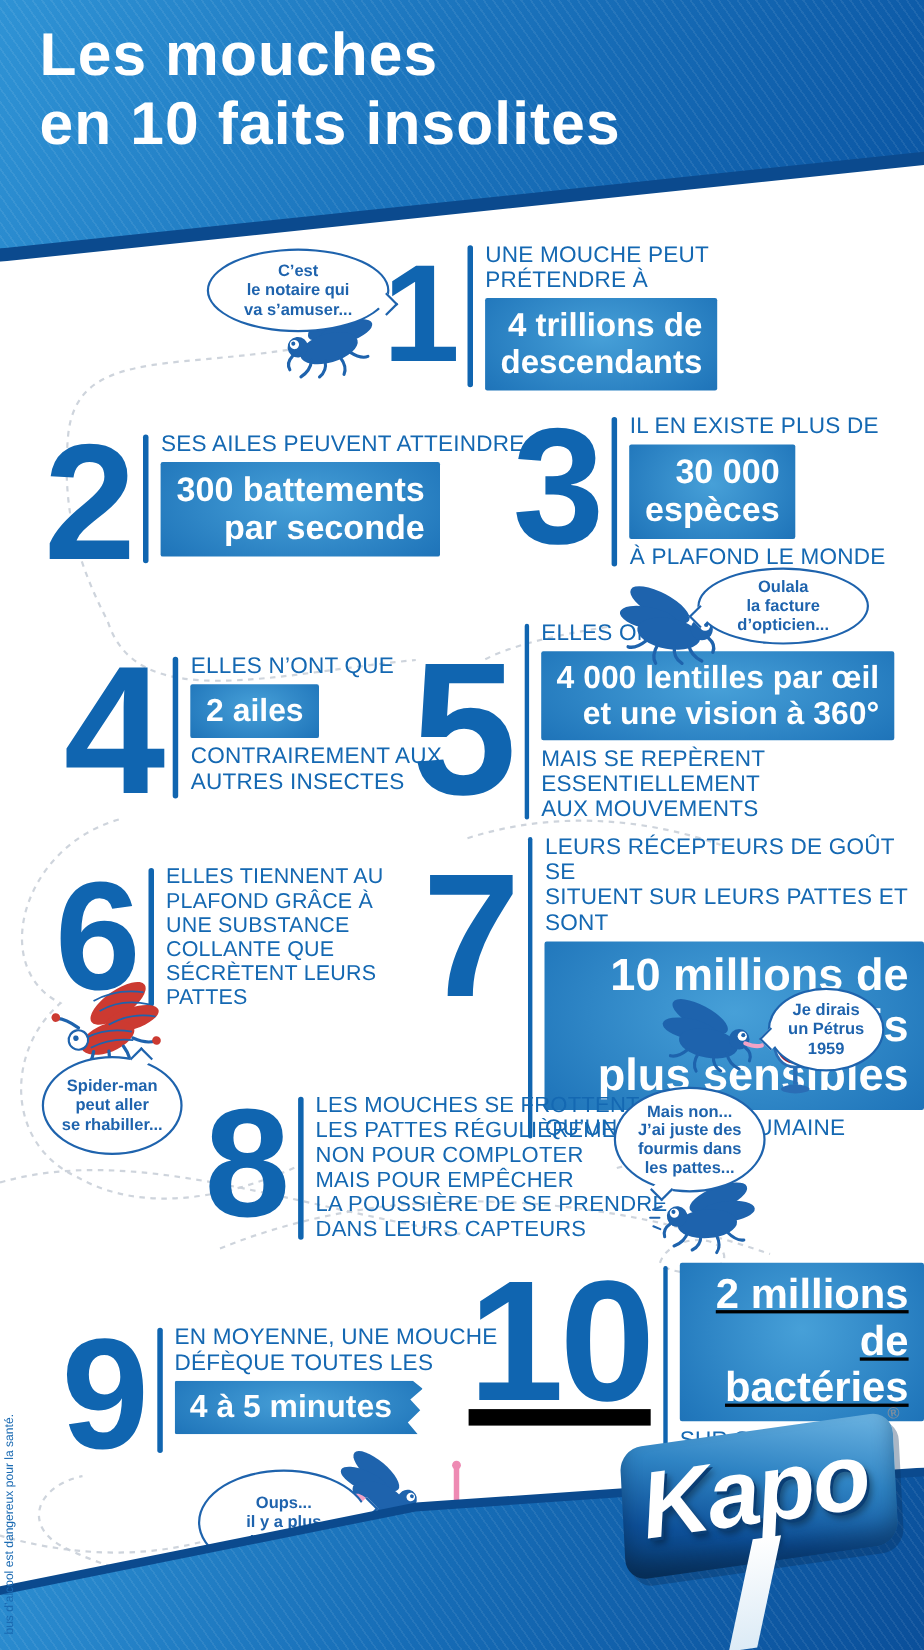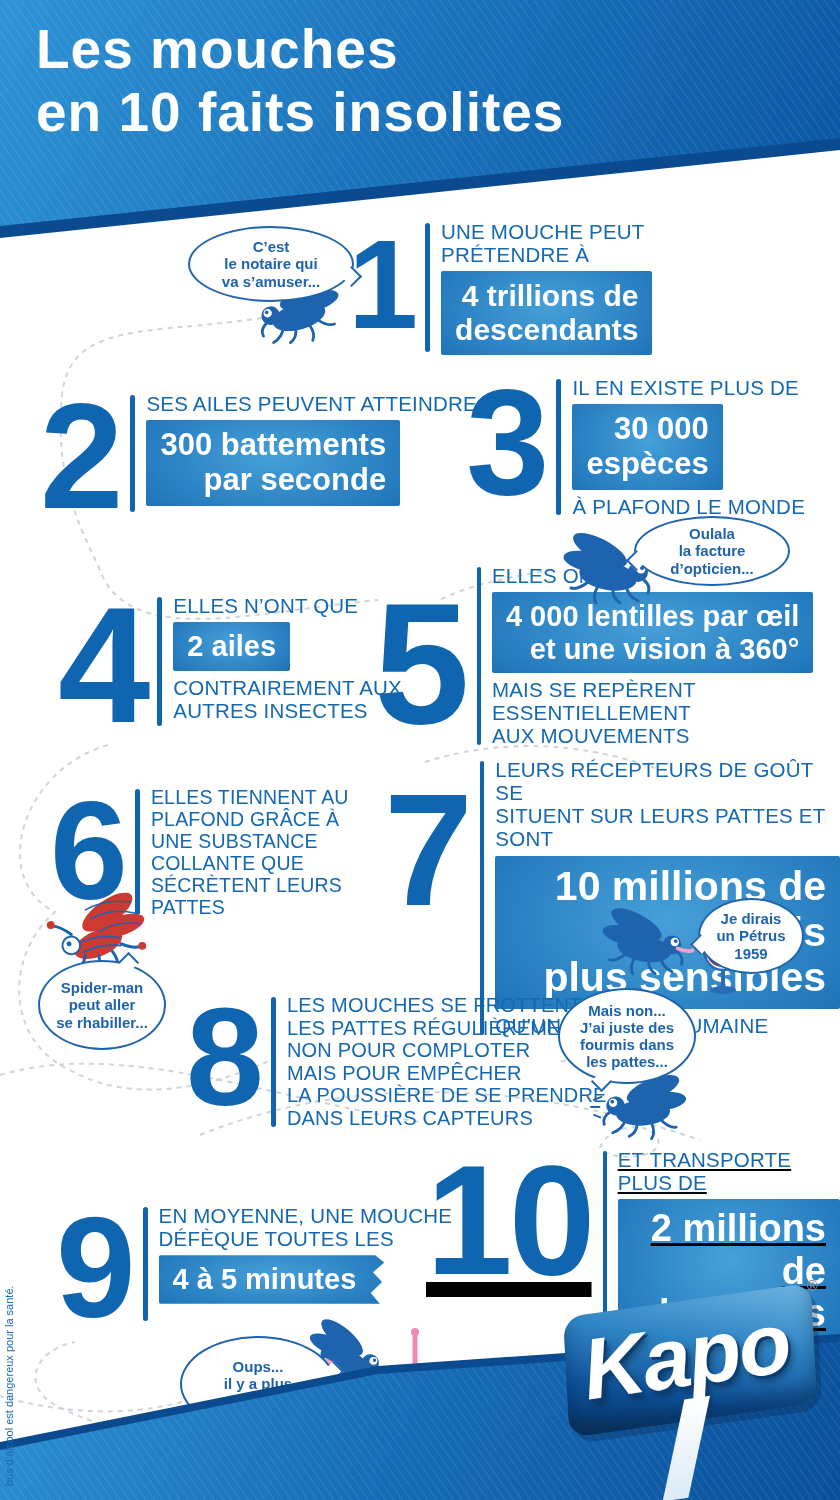--- a/index.html
+++ b/index.html
@@ -233,21 +233,20 @@
       <div class="pre">EN MOYENNE, UNE MOUCHE
 DÉFÈQUE TOUTES LES</div>
       <div class="boxed">4 à 5 minutes</div>
     </div>
   </section>
 
   <section class="fact" id="f10">
     <div class="num">10</div>
     <div class="bar"></div>
     <div class="col">
-      <div class="pre">ET TRANSPORTE PLUS DE</div>
       <div class="boxed">2 millions
 de bactéries</div>
       <div class="post">SUR SON CORPS</div>
     </div>
   </section>
 
   <svg class="sprite" id="fly1" viewBox="0 0 120 84">
       <use href="#flyShape" xlink:href="#flyShape"></use>
     </svg>
   <svg class="sprite" id="fly2" viewBox="0 0 120 84">

